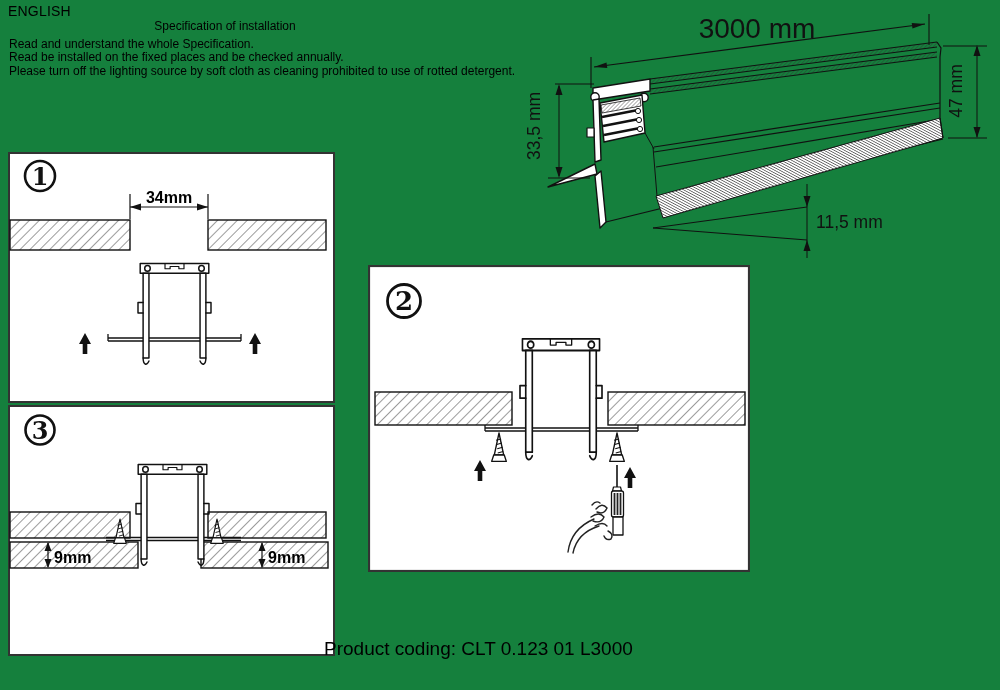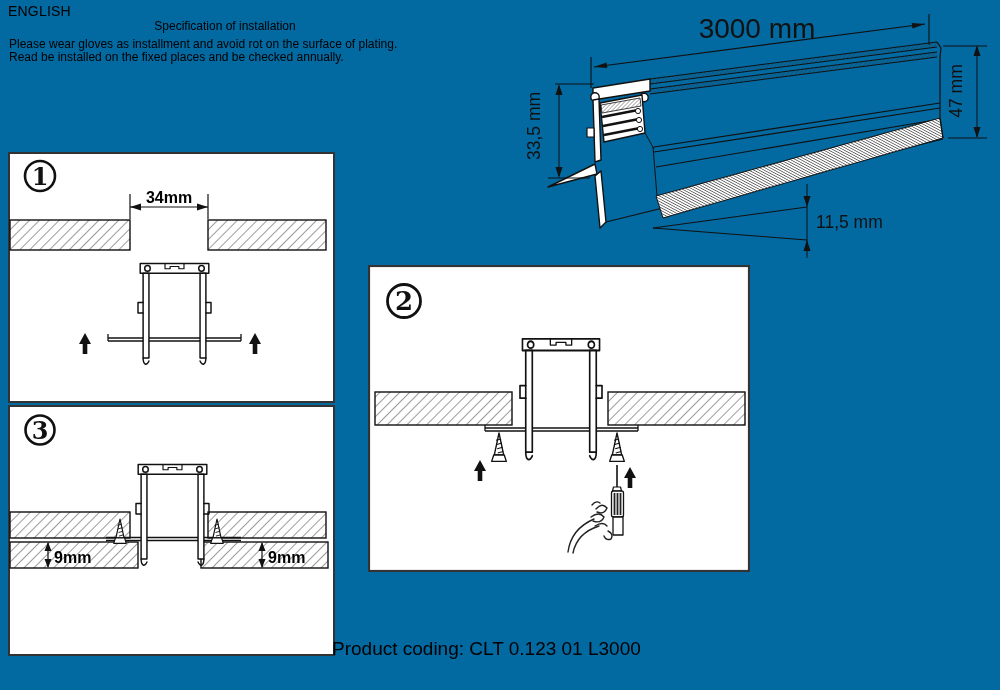--- a/index.html
+++ b/index.html
@@ -1,22 +1,22 @@
 <!DOCTYPE html>
 <html><head>
 <meta charset="utf-8">
 <style>
   html,body{margin:0;padding:0;background:#fff;}
-  #stage{position:relative;width:1000px;height:690px;background:#0369a1;overflow:hidden;
+  #stage{position:relative;width:1000px;height:690px;background:#15803d;overflow:hidden;
          font-family:"Liberation Sans",sans-serif;color:#000;}
   .abs{position:absolute;}
   .lang{left:8px;top:3px;font-size:14px;letter-spacing:.2px;}
   .title{left:0;top:19px;width:450px;text-align:center;font-size:12px;}
   .instructions{left:9px;top:38px;width:470px;font-size:12px;line-height:13.4px;white-space:nowrap;}
-  .coding{left:332px;top:638px;font-size:19px;}
+  .coding{left:324px;top:638px;font-size:19px;}
   svg text{font-family:"Liberation Sans",sans-serif;fill:#111;}
   .dimlg{font-size:28px;}
   .dim{font-size:17.5px;}
   .dimb{font-size:16px;font-weight:700;fill:#000;}
   .badge{font-family:"DejaVu Serif",serif;font-weight:700;fill:#111;}
 </style>
 </head>
 <body>
 
 <div id="stage">
@@ -49,22 +49,23 @@
         <path d="M10,0 L14.5,21 H5.5 Z"></path>
         <path d="M7.2,7 L12,5.6 M7.8,11 L12.8,9.6 M8.3,15 L13.5,13.6 M8.8,19 L14,17.6" stroke-width="1" fill="none"></path>
         <path d="M5,21 H15 L17,27 H3 Z"></path>
       </g>
     </defs>
   </svg>
 
   <div class="abs lang">ENGLISH</div>
   <div class="abs title">Specification of installation</div>
   <div class="abs instructions">
-    <div>Please wear gloves as installment and avoid rot on the surface of plating.</div>
+    <div>Read and understand the whole Specification.</div>
     <div>Read be installed on the fixed places and be checked annually.</div>
+    <div>Please turn off the lighting source by soft cloth as cleaning prohibited to use of rotted detergent.</div>
   </div>
 
   <svg class="abs" style="left:520px;top:0" width="480" height="258" viewBox="0 0 480 258">
 
     <g stroke="#111" stroke-width="1.1" fill="none">
       <line x1="71" y1="57" x2="71" y2="88"></line>
       <line x1="409" y1="14" x2="409" y2="45"></line>
       <line x1="74" y1="67" x2="405" y2="24"></line>
       <path d="M74,67 L86.5,62.5 L87.3,68.1 Z" fill="#111" stroke="none"></path>
       <path d="M405,24 L391.7,22.9 L392.5,28.5 Z" fill="#111" stroke="none"></path>

